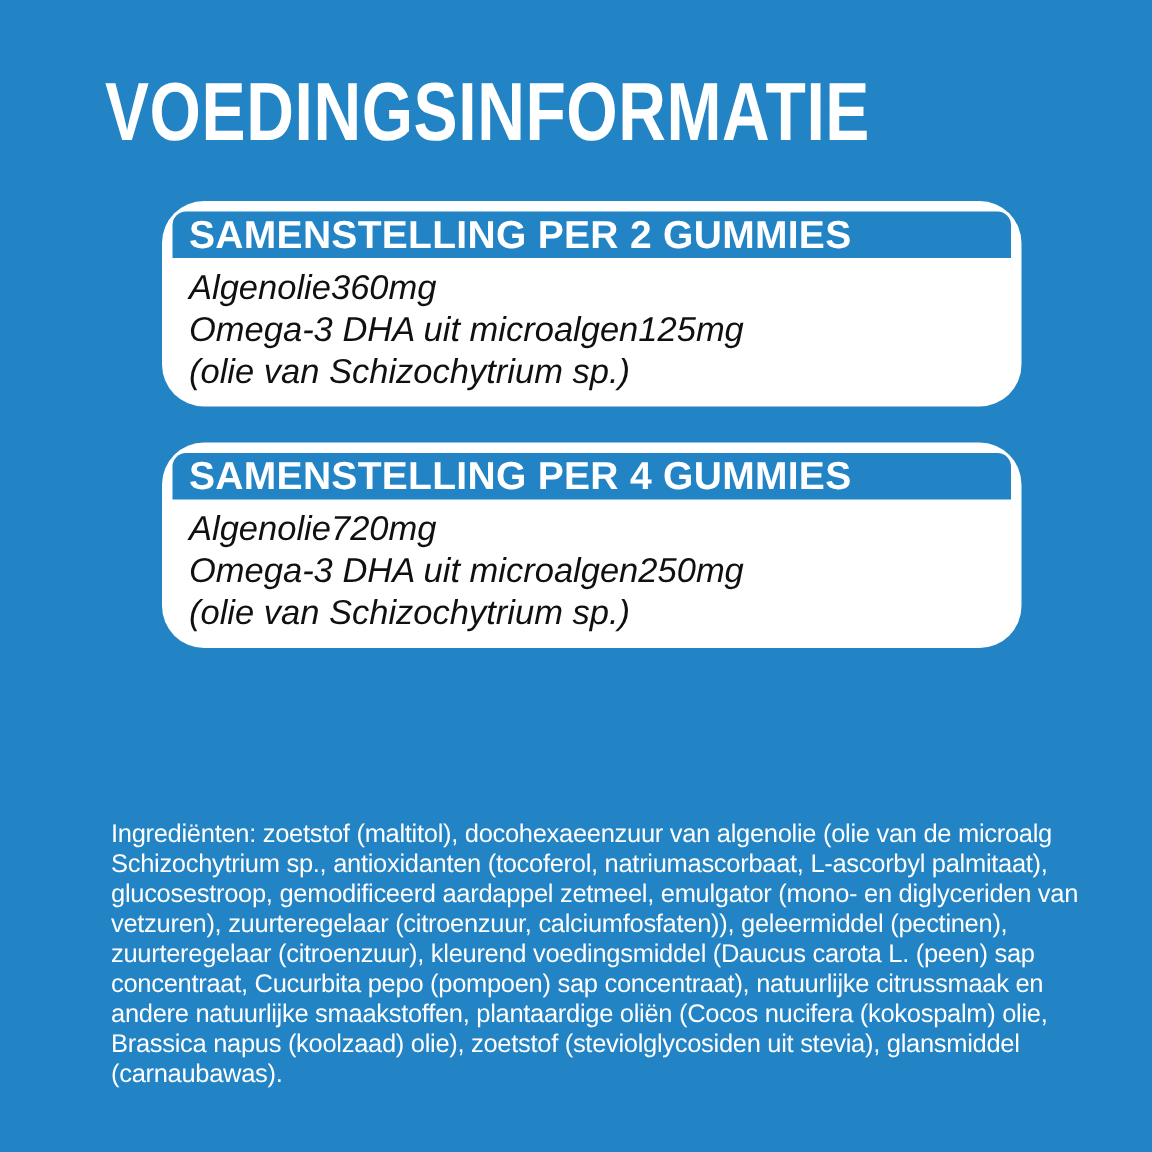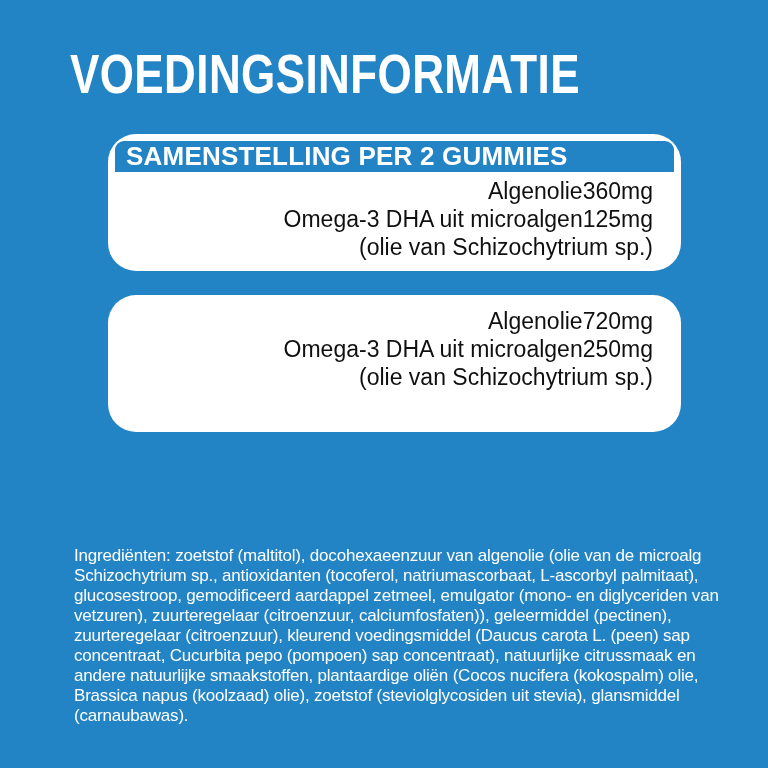--- a/index.html
+++ b/index.html
@@ -43,21 +43,21 @@
     font-size: 26px; font-weight: 700;
     letter-spacing: 0.2px;
     white-space: nowrap;
   }
 
   .panel-body {
     padding: 5px 21px 0 11px;
     color: #101010;
     font-size: 23px; line-height: 28px;
   }
-  .row { display: flex; justify-content: flex-end; }
+  .row { display: flex; justify-content: flex-start; font-style: italic; }
   .ing { white-space: nowrap; }
   .amt { white-space: nowrap; text-align: right; }
 
   .ingredients {
     position: absolute; left: 70px; top: 542px; width: 645px; margin: 4px;
     color: #ffffff;
     font-size: 17px; line-height: 20px;
     letter-spacing: -0.2px;
   }
 </style>
@@ -82,20 +82,23 @@
         <span class="amt">125mg</span>
       </div>
       <div class="row">
         <span class="ing">(olie van Schizochytrium sp.)</span>
         <span class="amt"></span>
       </div>
     </div>
   </section>
 
   <section class="panel panel-2">
+    <header class="panel-header">
+      <span class="panel-header-text">SAMENSTELLING PER 4 GUMMIES</span>
+    </header>
     <div class="panel-body">
       <div class="row">
         <span class="ing">Algenolie</span>
         <span class="amt">720mg</span>
       </div>
       <div class="row">
         <span class="ing">Omega-3 DHA uit microalgen</span>
         <span class="amt">250mg</span>
       </div>
       <div class="row">

